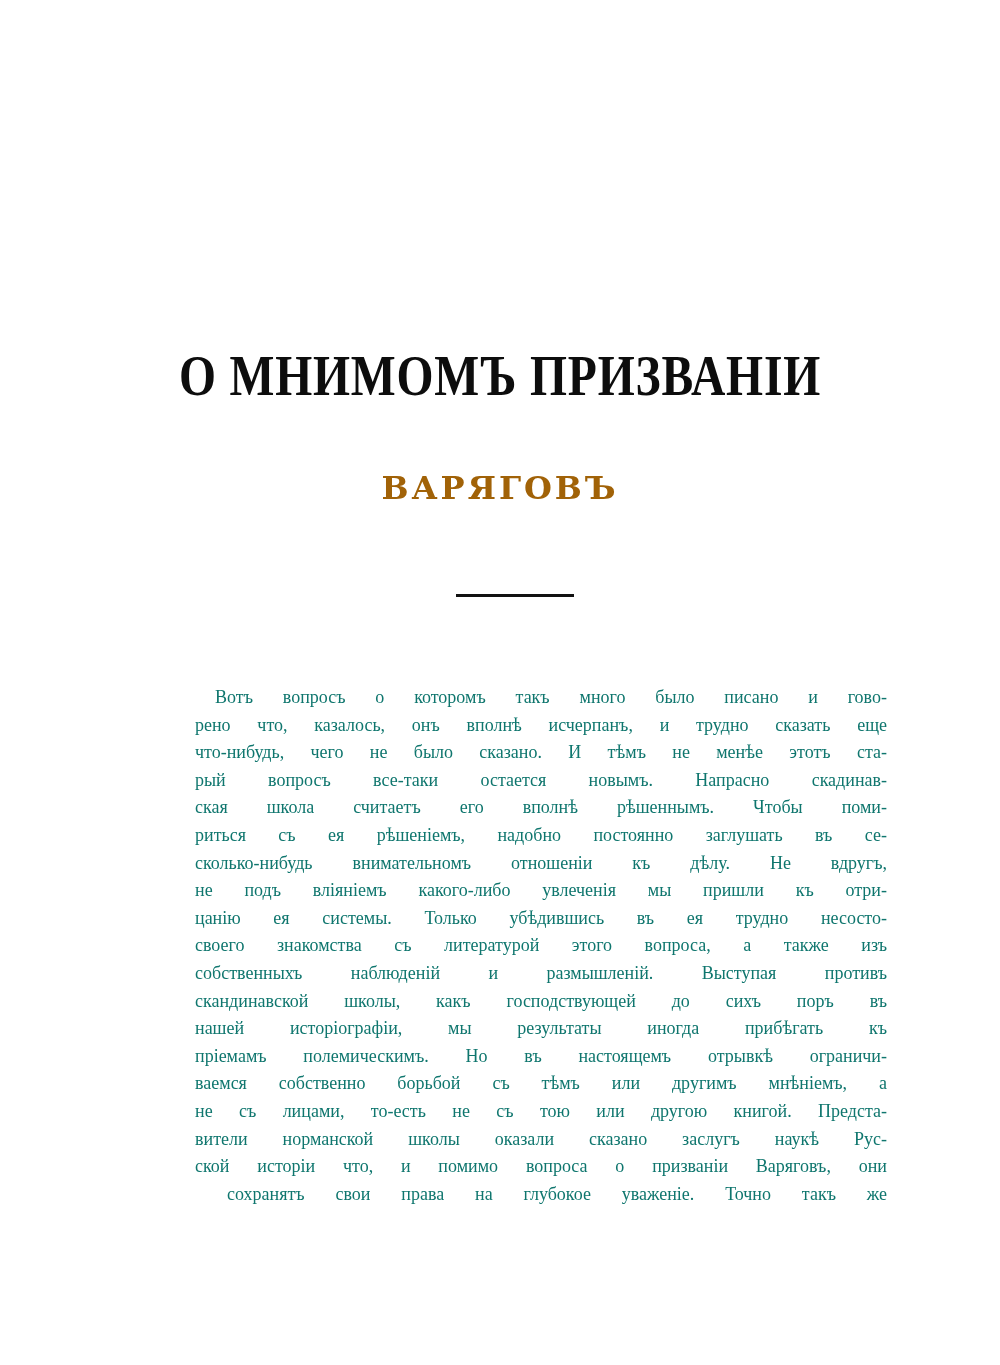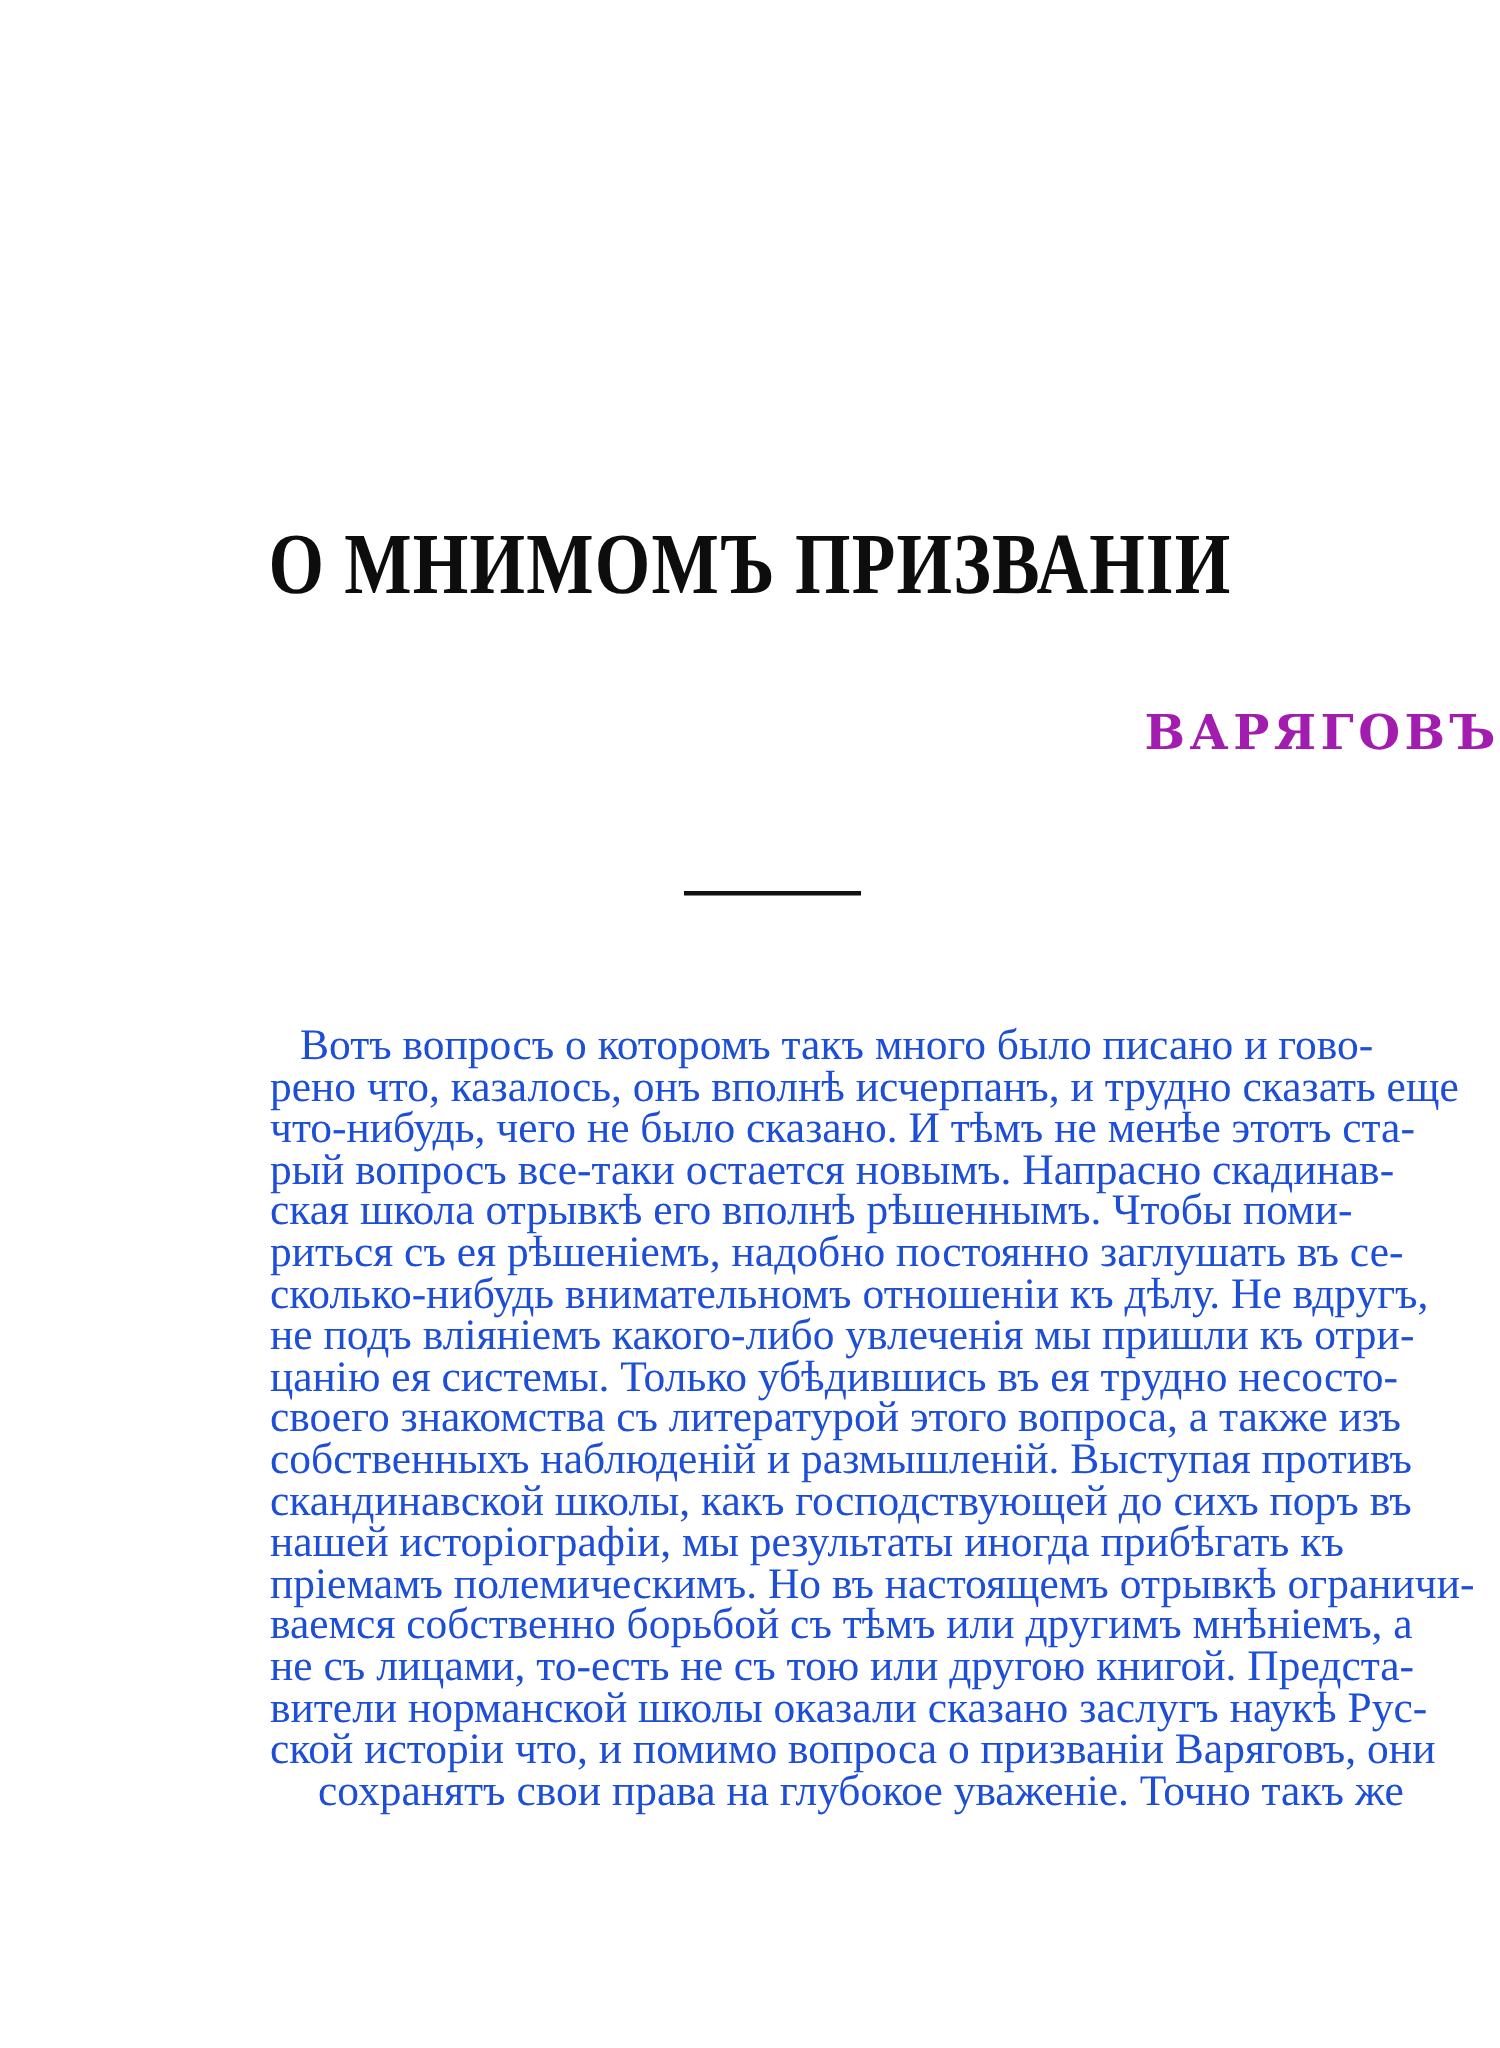--- a/index.html
+++ b/index.html
@@ -4,49 +4,49 @@
 <style>
   html, body { margin:0; padding:0; background:#ffffff; }
   body { width:1000px; height:1365px; position:relative; overflow:hidden; color:#111; }
   .title {
     position:absolute; left:0; width:1000px; top:346px; text-align:center;
     font-family:"Liberation Serif", serif; font-size:58px; font-weight:bold;
     letter-spacing:1px; transform:scaleX(0.82); transform-origin:center;
     line-height:60px; color:#0d0d0d;
   }
   .subtitle {
-    position:absolute; left:0; width:1000px; top:470px; text-align:right;
+    position:absolute; left:0; width:1000px; top:470px; text-align:center;
     font-family:"DejaVu Serif", serif; font-size:32px; font-weight:bold;
-    letter-spacing:3px; line-height:36px; color:#a21caf;
+    letter-spacing:3px; line-height:36px; color:#a16207;
   }
   .rule {
     position:absolute; left:456px; top:594px; width:118px; height:3px; background:#111;
   }
   .body-text {
-    position:absolute; left:180px; top:684px; width:692px;
-    font-family:"Liberation Serif", serif; font-size:29px; line-height:27.6px;
-    text-align:justify; color:#1d4ed8;
+    position:absolute; left:195px; top:684px; width:692px;
+    font-family:"Liberation Serif", serif; font-size:18px; line-height:27.6px;
+    text-align:justify; color:#0f766e;
   }
   .line { display:block; text-align:justify; text-align-last:justify; white-space:nowrap; }
   .line.indent { padding-left:20px; }
   .line.last { text-align-last:justify;margin-left:32px; }
 </style>
 </head>
 <body>
 
 <div>
   <div class="title">О МНИМОМЪ ПРИЗВАНІИ</div>
   <div class="subtitle">ВАРЯГОВЪ</div>
   <div class="rule"></div>
   <div class="body-text">
     <span class="line indent">Вотъ вопросъ о которомъ такъ много было писано и гово-</span>
     <span class="line">рено что, казалось, онъ вполнѣ исчерпанъ, и трудно сказать еще</span>
     <span class="line">что-нибудь, чего не было сказано. И тѣмъ не менѣе этотъ ста-</span>
     <span class="line">рый вопросъ все-таки остается новымъ. Напрасно скадинав-</span>
-    <span class="line">ская школа отрывкѣ его вполнѣ рѣшеннымъ. Чтобы поми-</span>
+    <span class="line">ская школа считаетъ его вполнѣ рѣшеннымъ. Чтобы поми-</span>
     <span class="line">риться съ ея рѣшеніемъ, надобно постоянно заглушать въ се-</span>
     <span class="line">сколько-нибудь внимательномъ отношеніи къ дѣлу. Не вдругъ,</span>
     <span class="line">не подъ вліяніемъ какого-либо увлеченія мы пришли къ отри-</span>
     <span class="line">цанію ея системы. Только убѣдившись въ ея трудно несосто-</span>
     <span class="line">своего знакомства съ литературой этого вопроса, а также изъ</span>
     <span class="line">собственныхъ наблюденій и размышленій. Выступая противъ</span>
     <span class="line">скандинавской школы, какъ господствующей до сихъ поръ въ</span>
     <span class="line">нашей исторіографіи, мы результаты иногда прибѣгать къ</span>
     <span class="line">пріемамъ полемическимъ. Но въ настоящемъ отрывкѣ ограничи-</span>
     <span class="line">ваемся собственно борьбой съ тѣмъ или другимъ мнѣніемъ, а</span>

